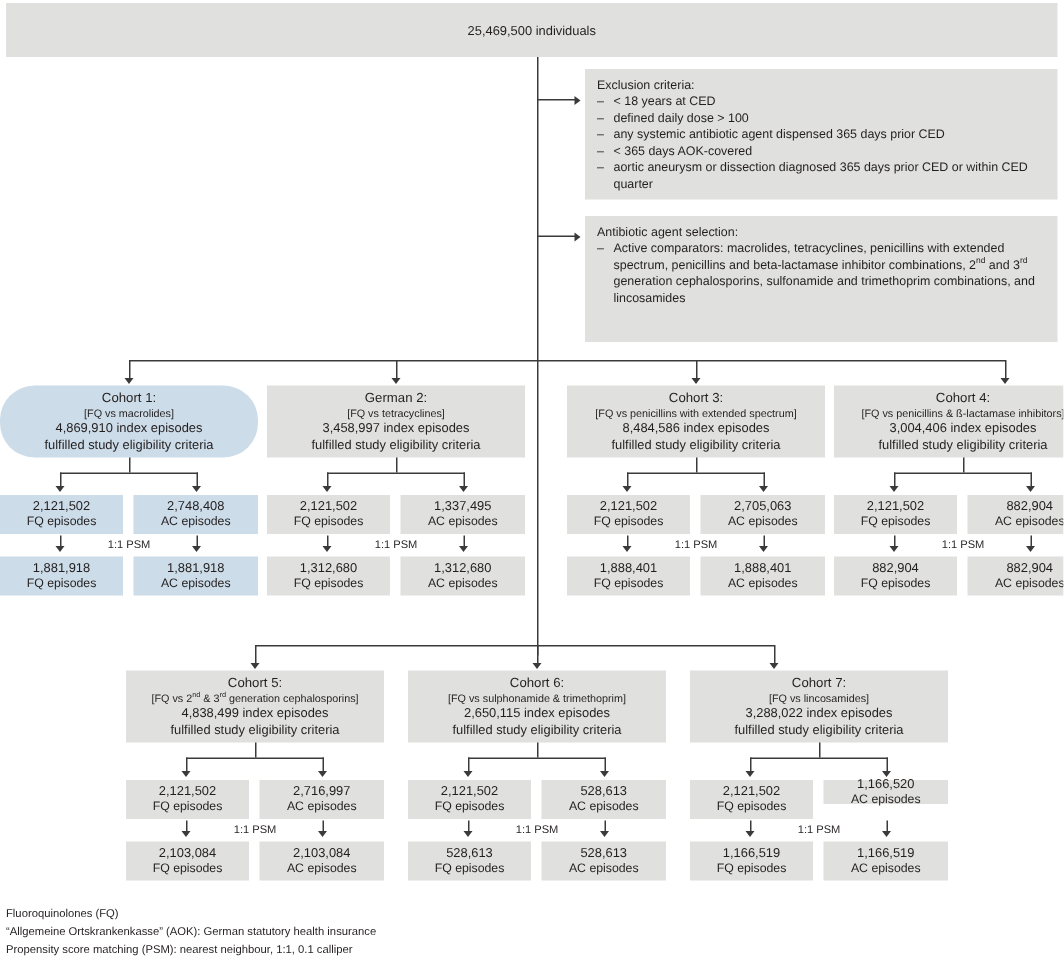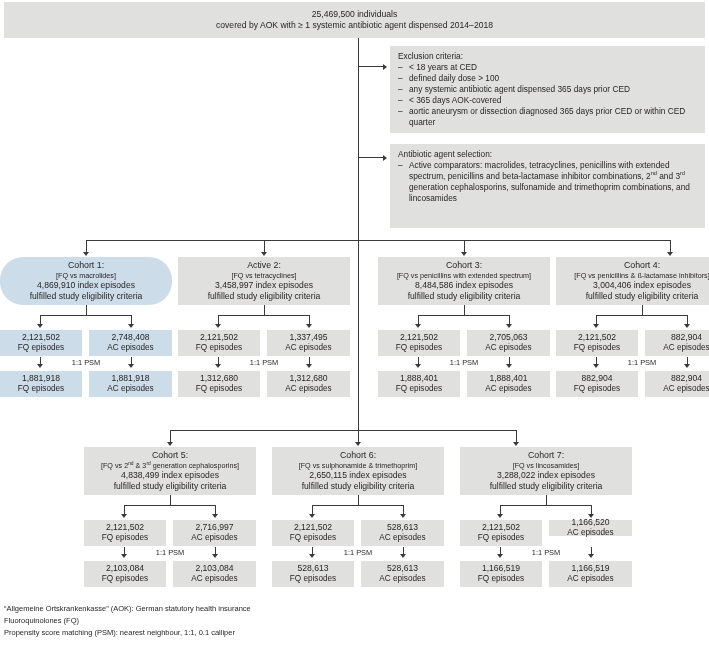--- a/index.html
+++ b/index.html
@@ -100,21 +100,20 @@
   }
   sup { font-size: 0.68em; vertical-align: super; line-height: 0; }
 </style>
 </head>
 <body>
 
 <div id="canvas">
 
   <div class="box hdr" style="left:4px; top:2px; width:701px; height:36px;">
     <div>25,469,500 individuals</div>
-    <div>covered by AOK with ≥ 1 systemic antibiotic agent dispensed 2014–2018</div>
   </div>
 
   <div class="line vline" style="left:357.5px; top:38px; width:1.1px; height:399px;"></div>
 
   <div class="line hline" style="left:358px; top:66px; width:26px; height:1.1px;"></div>
   <div class="arrow-r" style="left:383px; top:63.5px;"></div>
 
   <div class="box left" style="left:390px; top:46px; width:315px; height:87px; padding:5px 8px; justify-content:flex-start;">
     <div class="crit-head">Exclusion criteria:</div>
     <ul class="crit-list">
@@ -176,21 +175,21 @@
   <div class="box blue" style="left:0px; top:371px; width:82px; height:26px;">
     <div class="epi-num">1,881,918</div>
     <div class="epi-lab">FQ episodes</div>
   </div>
   <div class="box blue" style="left:89px; top:371px; width:83px; height:26px;">
     <div class="epi-num">1,881,918</div>
     <div class="epi-lab">AC episodes</div>
   </div>
 
   <div class="box" style="left:178px; top:257px; width:172px; height:48px;">
-    <div class="cohort-title">Active 2:</div>
+    <div class="cohort-title">German 2:</div>
     <div class="cohort-sub">[FQ vs tetracyclines]</div>
     <div class="cohort-num">3,458,997 index episodes</div>
     <div class="cohort-crit">fulfilled study eligibility criteria</div>
   </div>
   <div class="line vline" style="left:263.5px; top:305px; height:10px;"></div>
   <div class="line hline" style="left:218px; top:315px; width:92px;"></div>
   <div class="line vline" style="left:218px; top:315px; height:10px;"></div>
   <div class="arrow" style="left:215.3px; top:324px;"></div>
   <div class="line vline" style="left:309px; top:315px; height:10px;"></div>
   <div class="arrow" style="left:306.3px; top:324px;"></div>
@@ -400,18 +399,18 @@
   <div class="box" style="left:460px; top:561px; width:82px; height:26px;">
     <div class="epi-num">1,166,519</div>
     <div class="epi-lab">FQ episodes</div>
   </div>
   <div class="box" style="left:549px; top:561px; width:83px; height:26px;">
     <div class="epi-num">1,166,519</div>
     <div class="epi-lab">AC episodes</div>
   </div>
 
   <div class="footnotes">
+    <div>Fluoroquinolones (FQ)</div>
     <div>“Allgemeine Ortskrankenkasse” (AOK): German statutory health insurance</div>
-    <div>Fluoroquinolones (FQ)</div>
     <div>Propensity score matching (PSM): nearest neighbour, 1:1, 0.1 calliper</div>
   </div>
 
 </div>
 
 </body></html>

